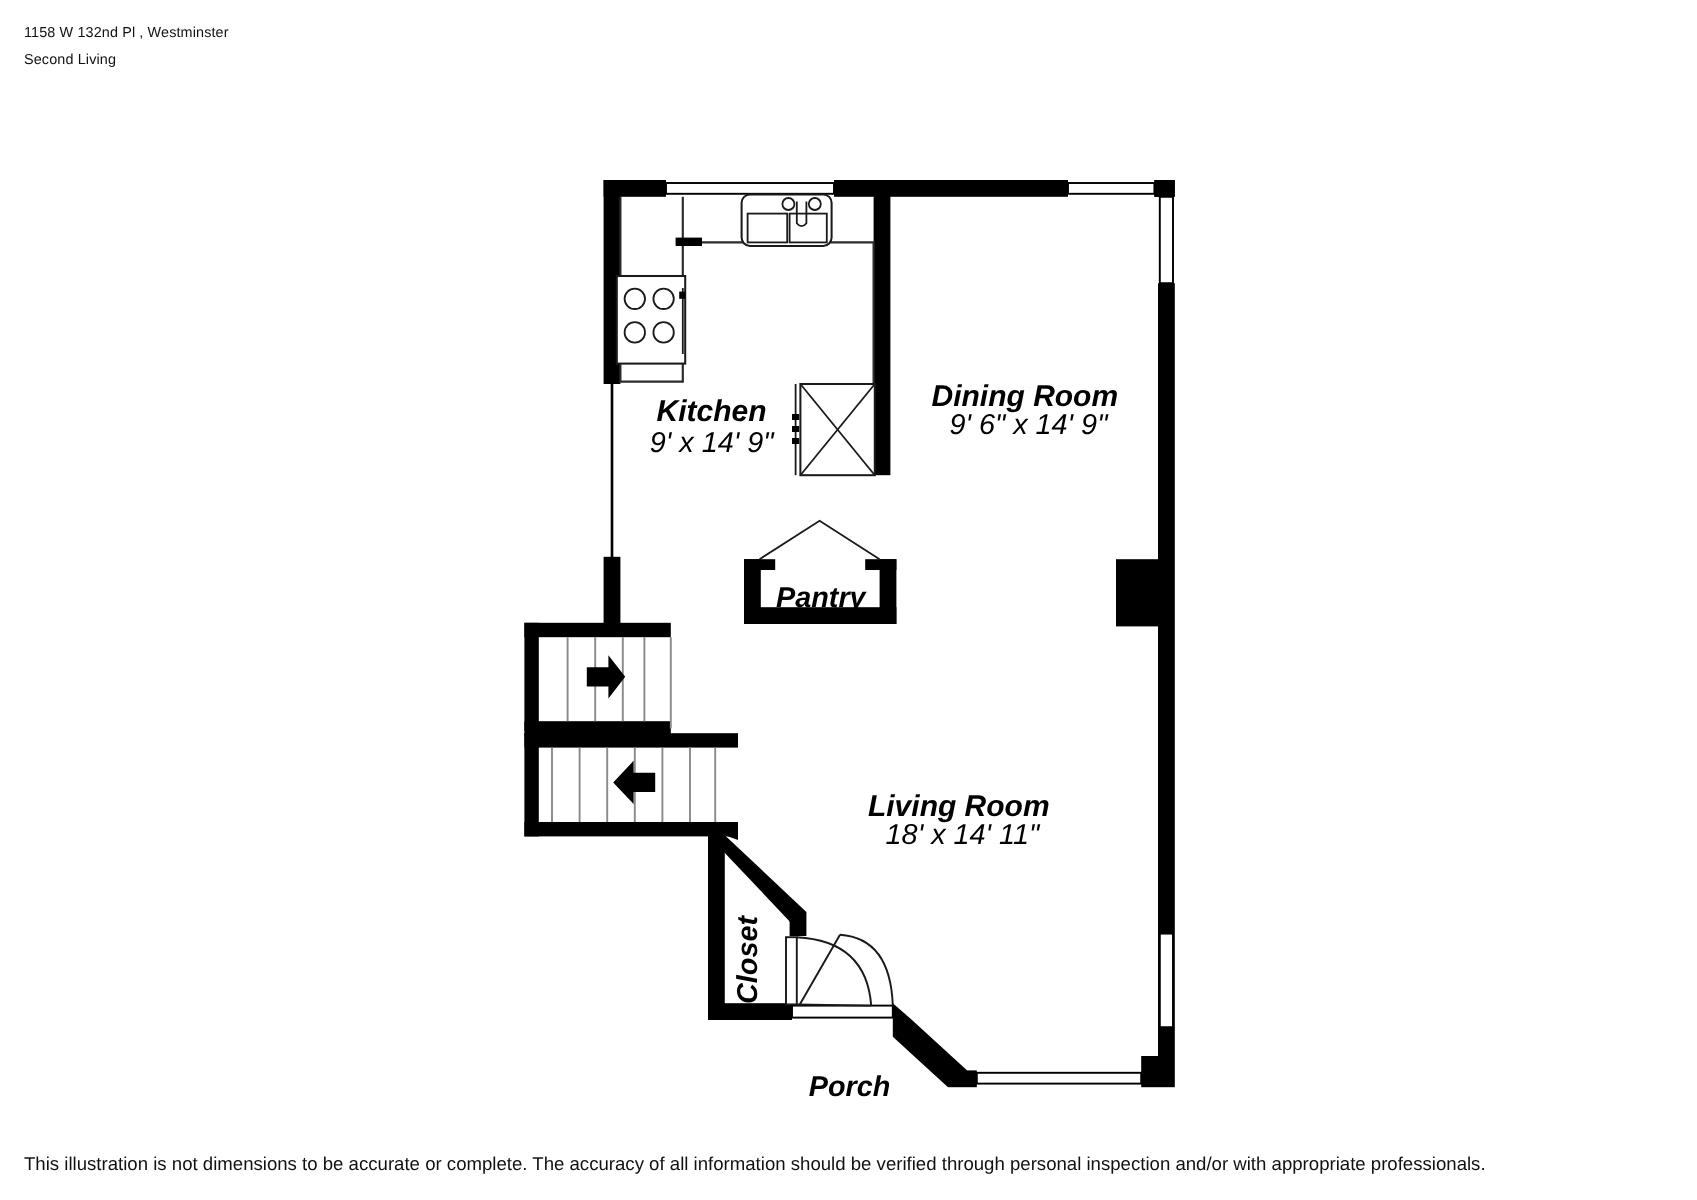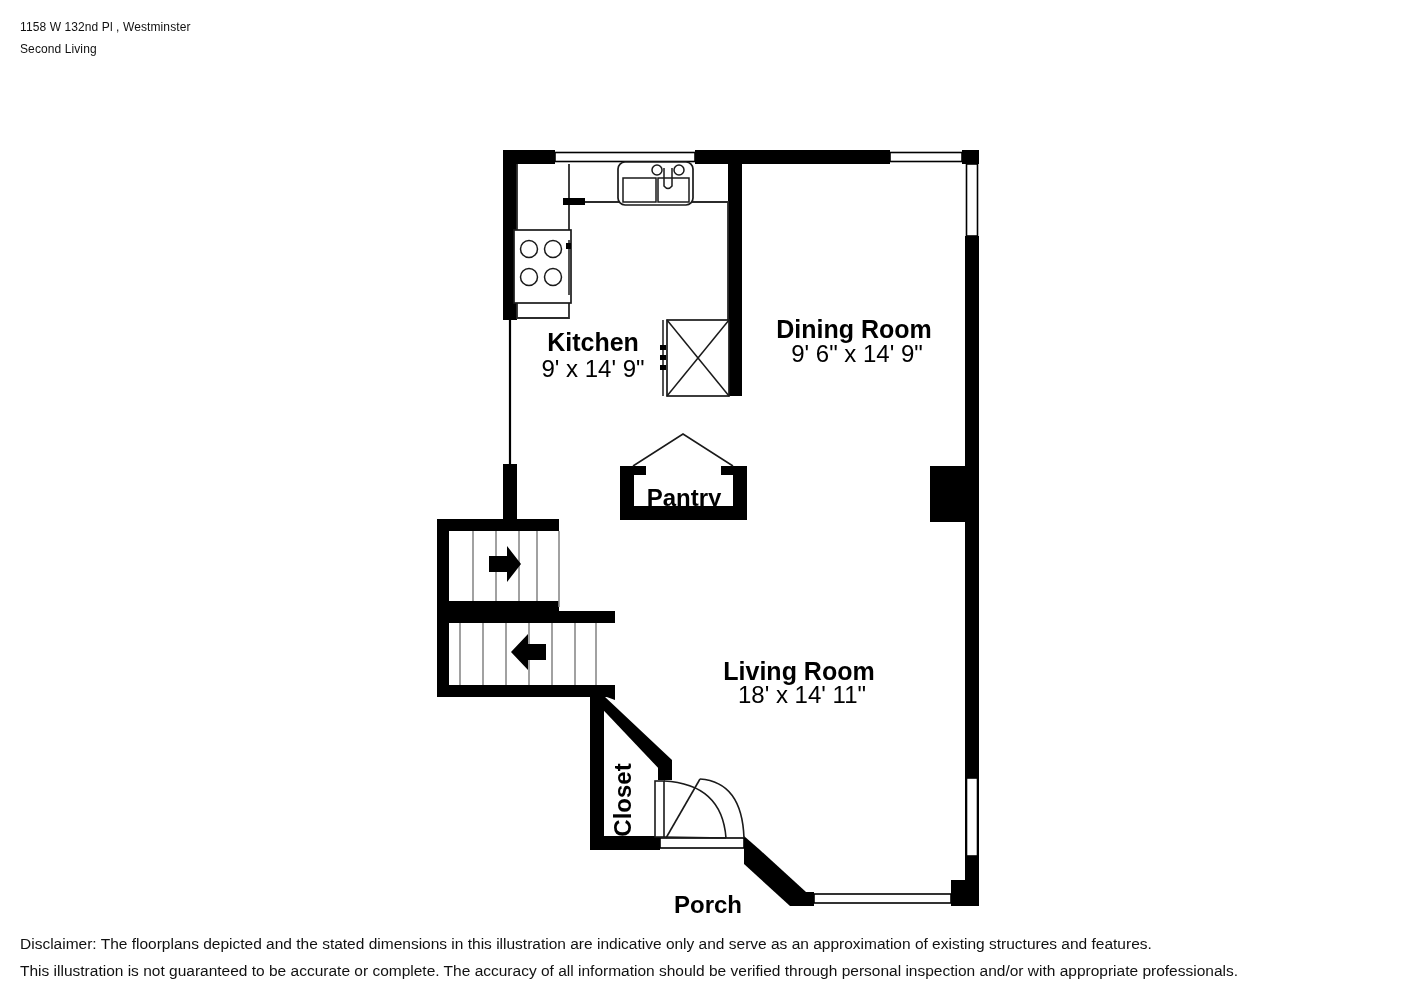--- a/index.html
+++ b/index.html
@@ -26,20 +26,21 @@
     font-size: 12px;
     color: #111111;
     letter-spacing: 0.1px;
   }
   #plan-wrap {
     position: absolute;
     left: 0;
     top: 0;
     width: 1414px;
     height: 810px;
+    font-style: italic;
   }
   #footer {
     position: absolute;
     left: 20px;
     bottom: 16px;
     width: 1380px;
   }
   #footer .disc-line {
     font-size: 15.5px;
     line-height: 27px;
@@ -257,15 +258,14 @@
 
     <text class="room-small" x="0" y="0" transform="translate(631,800) rotate(-90)">Closet</text>
 
     <text class="room-small" x="708" y="913">Porch</text>
   </g>
 
 </svg>
 </div>
 
 <div id="footer">
-  <div class="disc-line">Disclaimer: The floorplans depicted and the stated dimensions in this illustration are indicative only and serve as an approximation of existing structures and features.</div>
-  <div class="disc-line">This illustration is not guaranteed to be accurate or complete. The accuracy of all information should be verified through personal inspection and/or with appropriate professionals.</div>
+  <div class="disc-line">This illustration is not dimensions to be accurate or complete. The accuracy of all information should be verified through personal inspection and/or with appropriate professionals.</div>
 </div>
 
 </body></html>

